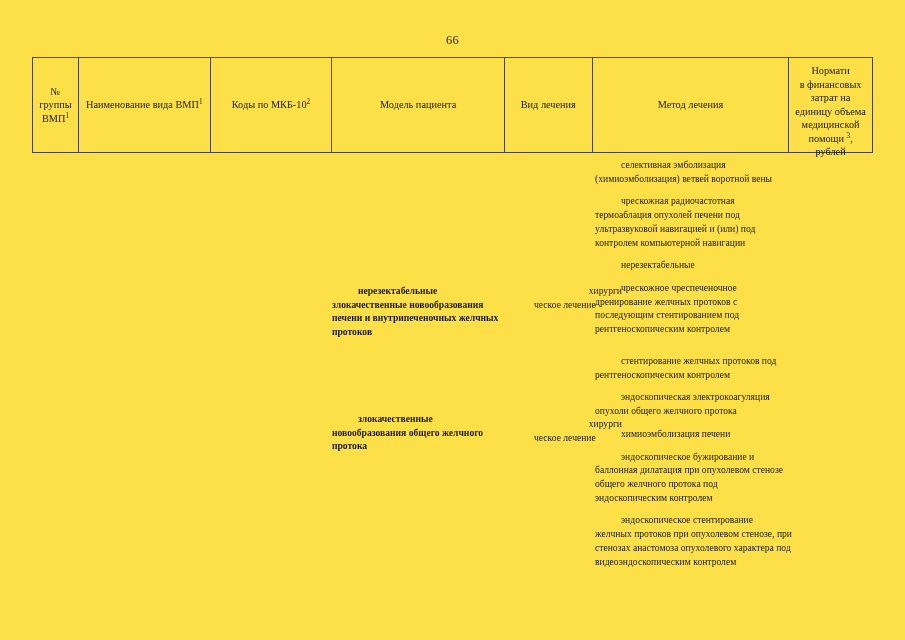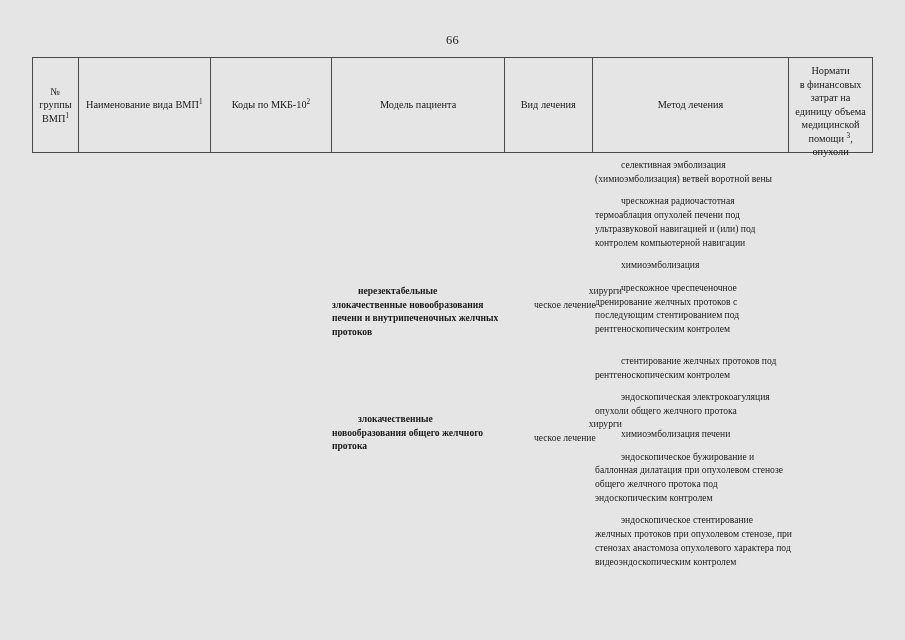--- a/index.html
+++ b/index.html
@@ -13,21 +13,21 @@
     position: relative;
     font-family: "Liberation Serif", "DejaVu Serif", serif;
     color: #1a1a1a;
     overflow: hidden;
   }
 
   .page {
     position: absolute;
     left: 0; top: 0;
     width: 905px; height: 640px;
-    background: #e5e5e5;
+    background: #fde047;
   }
 
   
   .page-number {
     position: absolute;
     left: 0; top: 33px;
     width: 905px;
     text-align: center;
     font-size: 12.5px;
     letter-spacing: .3px;
@@ -163,21 +163,21 @@
     </div>
 
     <div class="hcell c6">
       <div>
         <span>Нормати</span><br>
         <span>в финансовых</span><br>
         <span>затрат на</span><br>
         <span>единицу объема</span><br>
         <span>медицинской</span><br>
         <span>помощи</span> <sup>3</sup><span>,</span><br>
-        <span>опухоли</span>
+        <span>рублей</span>
       </div>
     </div>
 
   </div>
 
   <div class="body-area">
 
     <div class="col-model">
       <div style="height:126px"></div>
       <p class="para">нерезектабельные злокачественные новообразования печени и внутрипеченочных желчных протоков</p>
@@ -190,21 +190,21 @@
       <p class="vid-line first">хирурги</p>
       <p class="vid-line">ческое лечение</p>
       <div style="height:106px"></div>
       <p class="vid-line first">хирурги</p>
       <p class="vid-line">ческое лечение</p>
     </div>
 
     <div class="col-method">
       <p class="para">селективная эмболизация (химиоэмболизация) ветвей воротной вены</p>
       <p class="para">чрескожная радиочастотная термоаблация опухолей печени под ультразвуковой навигацией и (или) под контролем компьютерной навигации</p>
-      <p class="para">химиоэмболизация</p>
+      <p class="para">нерезектабельные</p>
       <p class="para">чрескожное чреспеченочное дренирование желчных протоков с последующим стентированием под рентгеноскопическим контролем</p>
       <div class="spacer-2"></div>
       <p class="para">стентирование желчных протоков под рентгеноскопическим контролем</p>
       <p class="para">эндоскопическая электрокоагуляция опухоли общего желчного протока</p>
       <p class="para">химиоэмболизация печени</p>
       <p class="para">эндоскопическое бужирование и баллонная дилатация при опухолевом стенозе общего желчного протока под эндоскопическим контролем</p>
       <p class="para">эндоскопическое стентирование желчных протоков при опухолевом стенозе, при стенозах анастомоза опухолевого характера под видеоэндоскопическим контролем</p>
     </div>
 
   </div>

